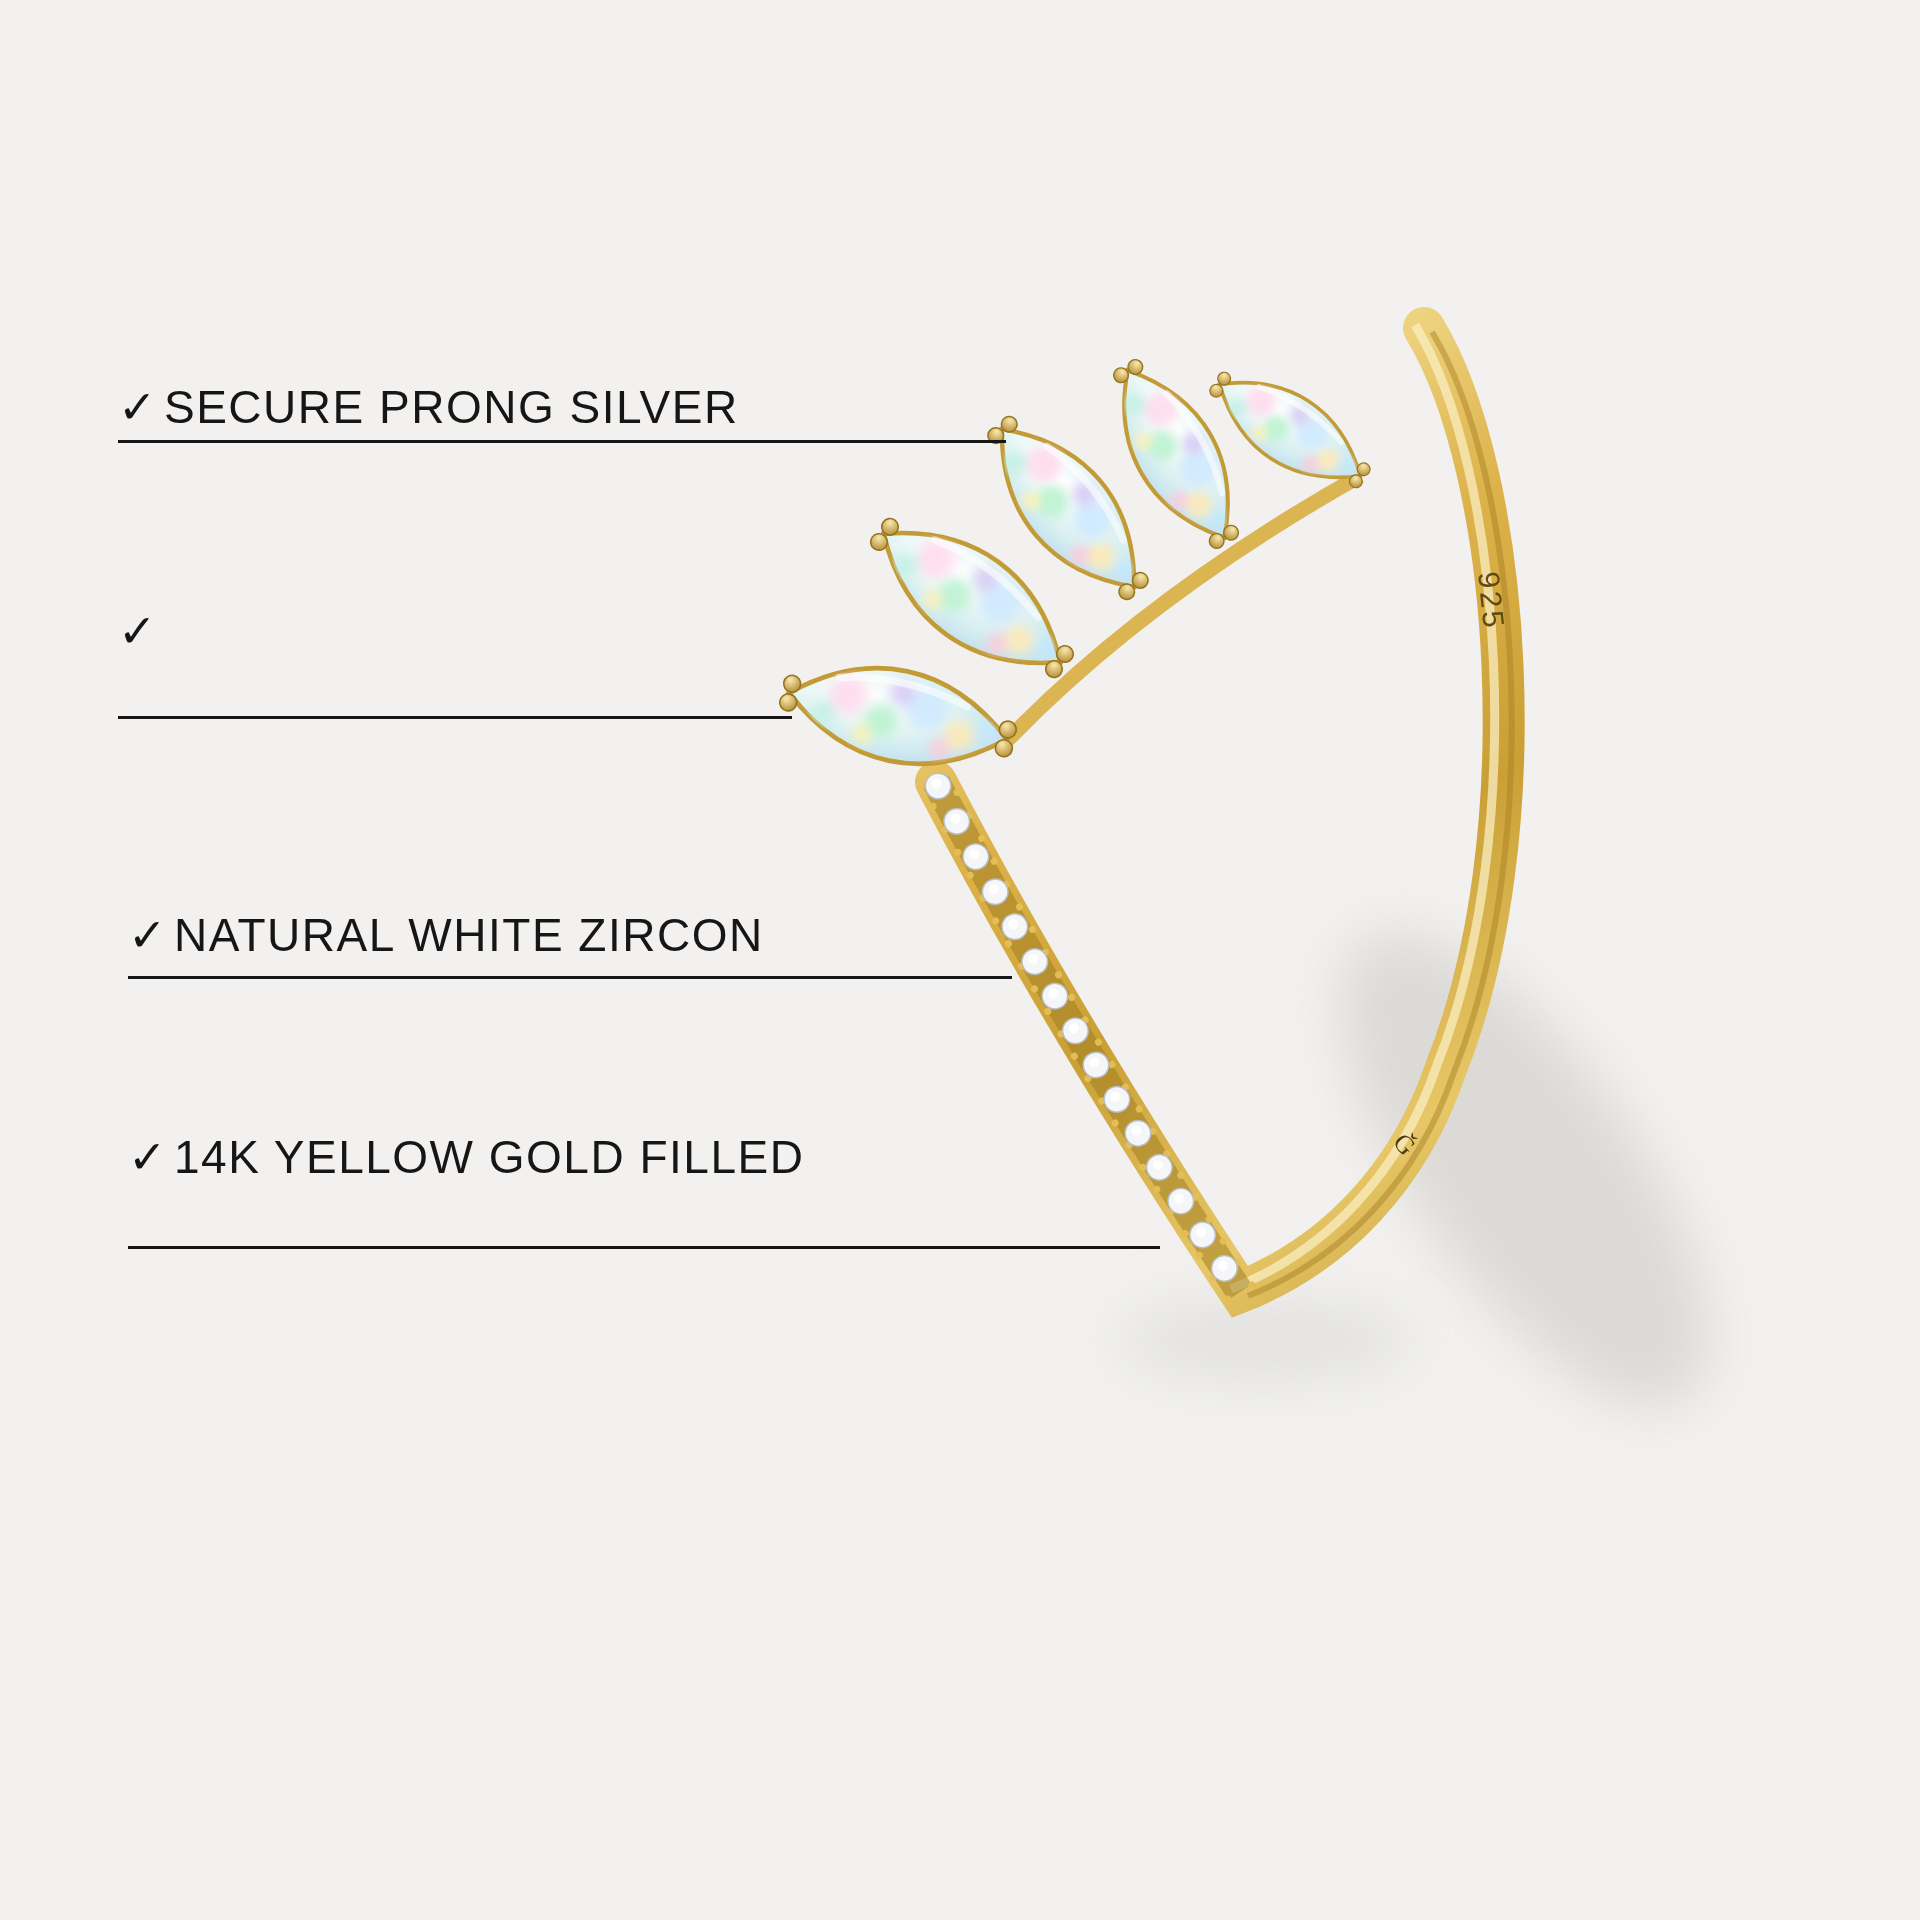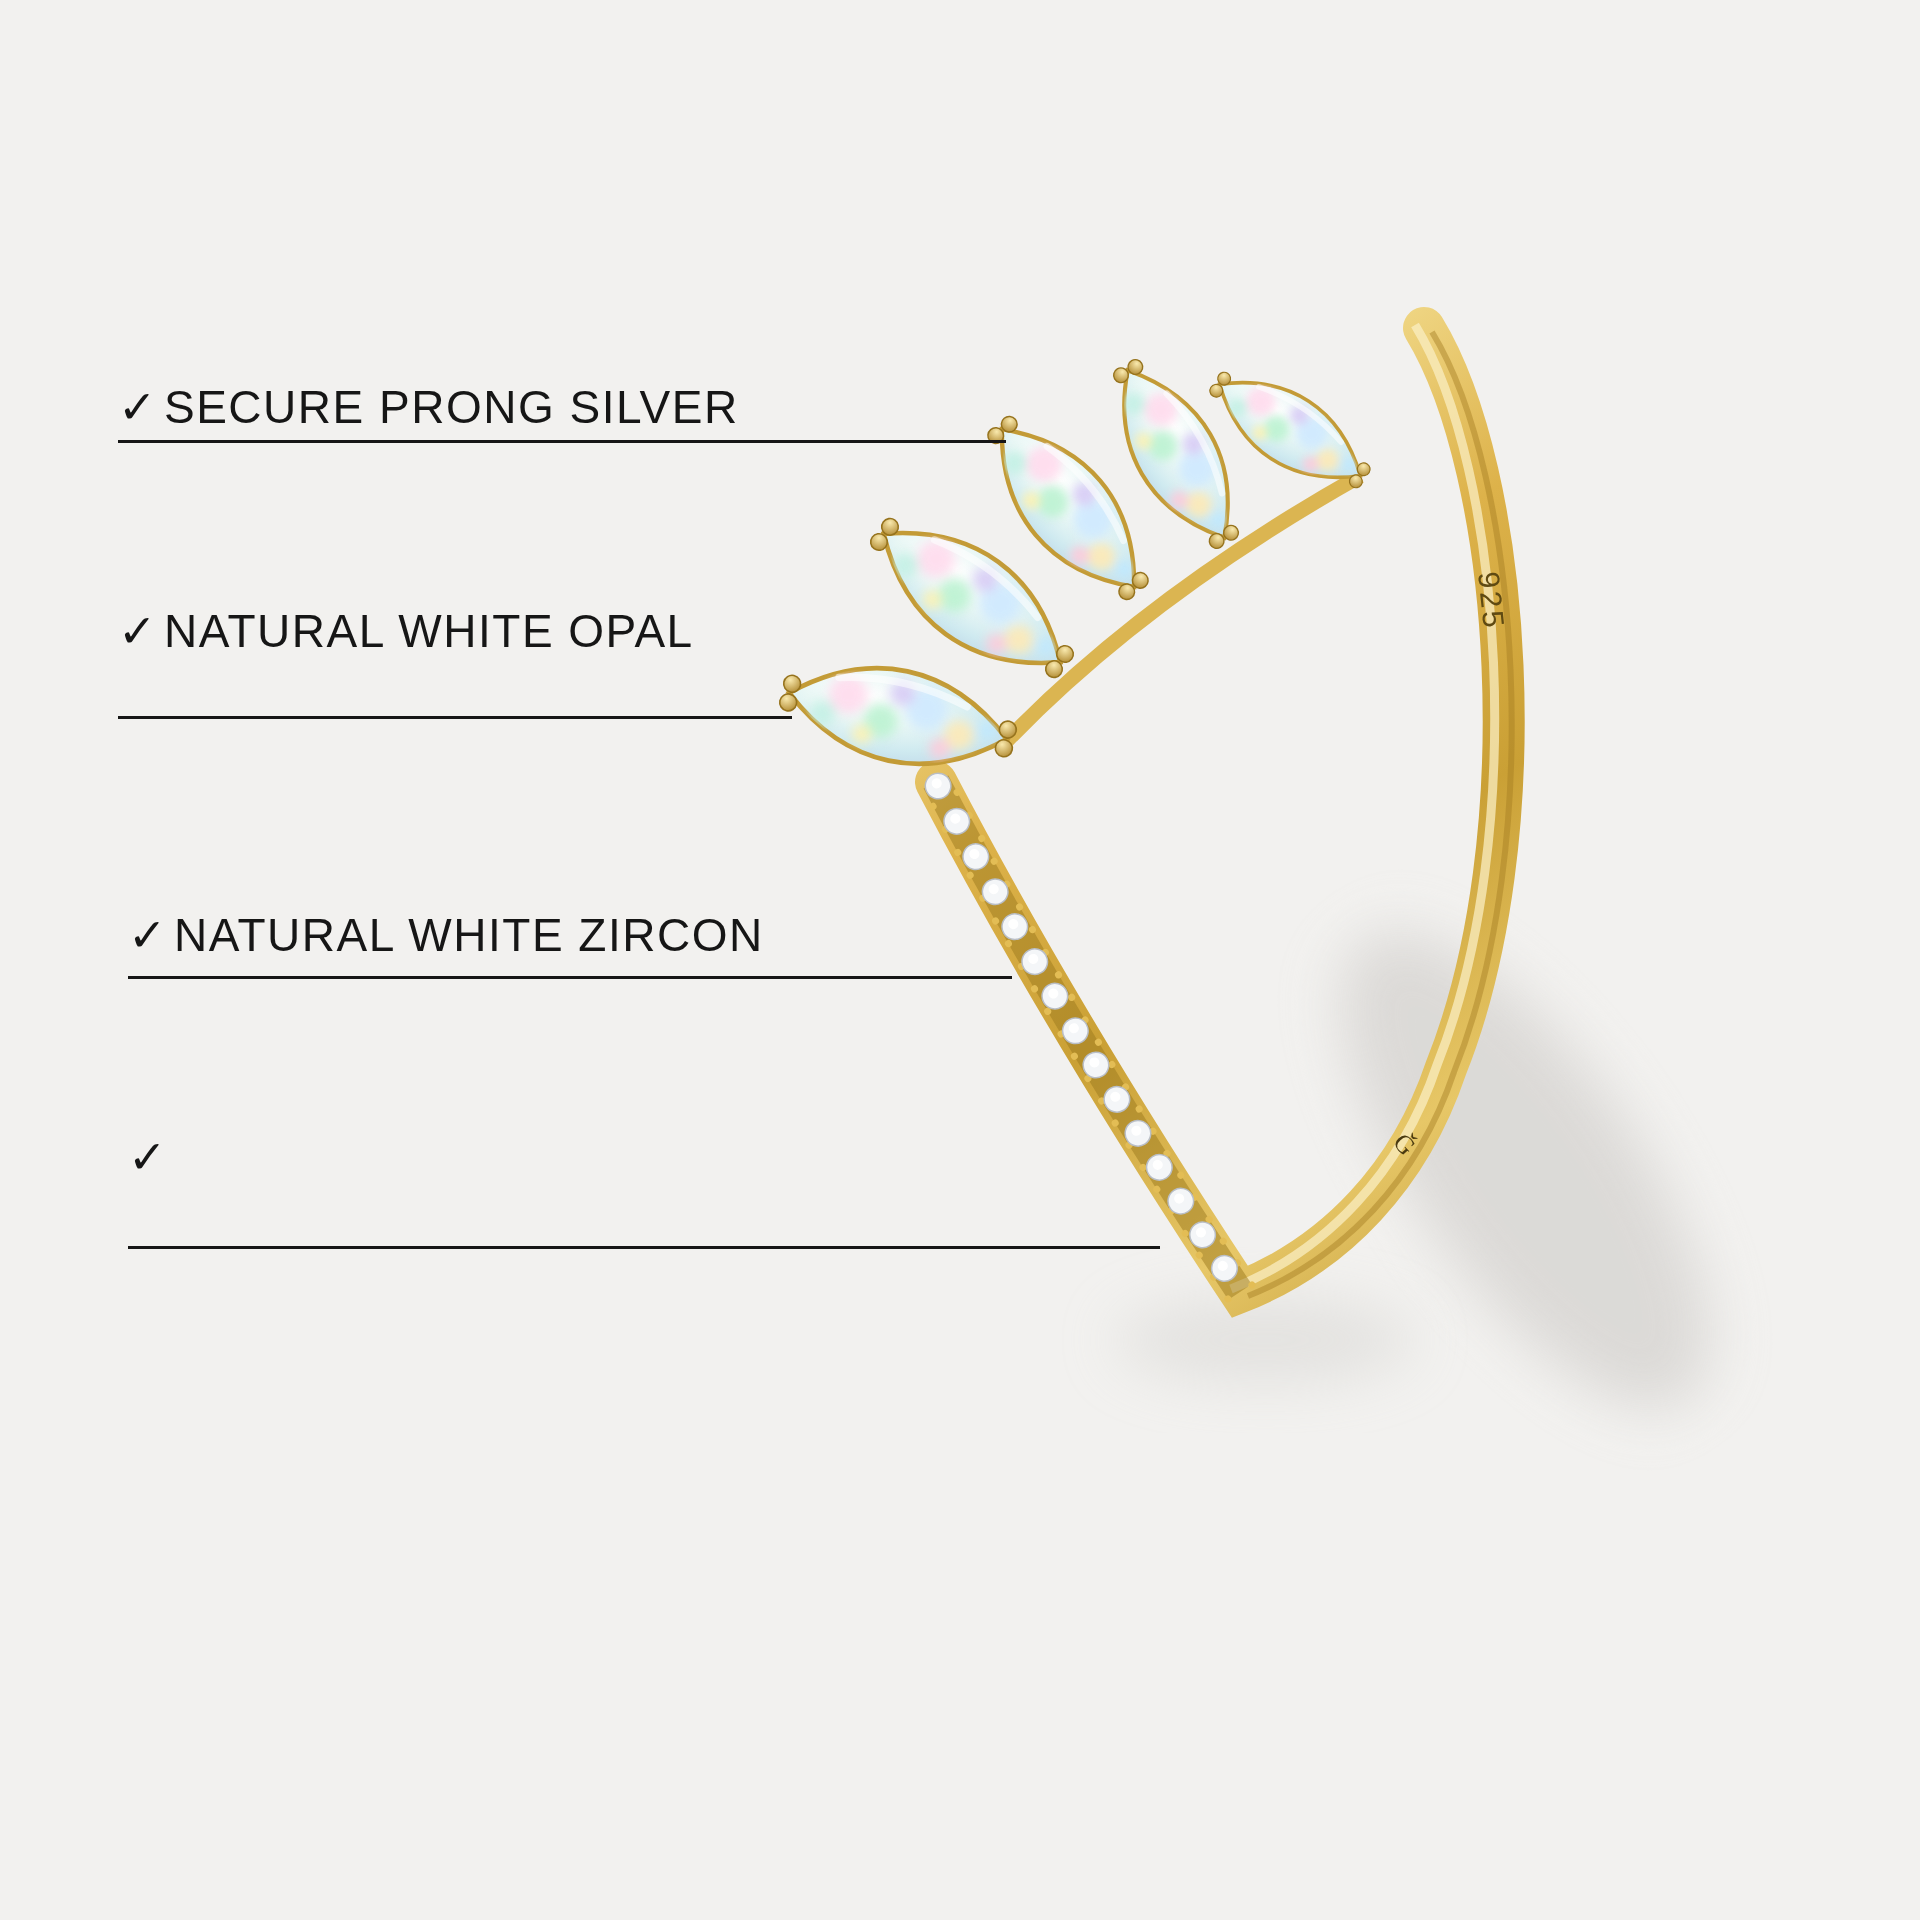--- a/index.html
+++ b/index.html
@@ -125,33 +125,33 @@
     <span class="check">✓</span>
     <span class="lines">
       <span>SECURE PRONG SILVER</span>
     </span>
   </div>
   <div class="rule" style="left:118px; top:440px; width:888px;"></div>
 
   <div class="feature" style="left:118px; top:602px;">
     <span class="check">✓</span>
     <span class="lines">
-      <span>NATURAL WHITE OPAL</span>
     </span>
   </div>
   <div class="rule" style="left:118px; top:716px; width:674px;"></div>
 
   <div class="feature" style="left:128px; top:906px;">
     <span class="check">✓</span>
     <span class="lines">
       <span>NATURAL WHITE ZIRCON</span>
     </span>
   </div>
   <div class="rule" style="left:128px; top:976px; width:884px;"></div>
 
   <div class="feature" style="left:128px; top:1128px;">
     <span class="check">✓</span>
     <span class="lines">
+      <span>14K YELLOW GOLD FILLED</span>
     </span>
   </div>
   <div class="rule" style="left:128px; top:1246px; width:1032px;"></div>
 
 </div>
 
 </body></html>

